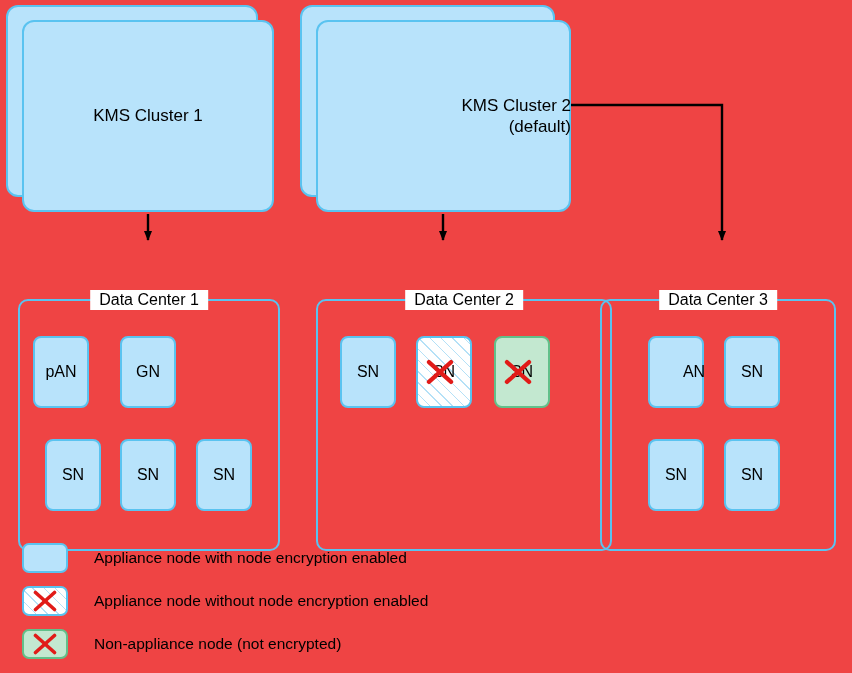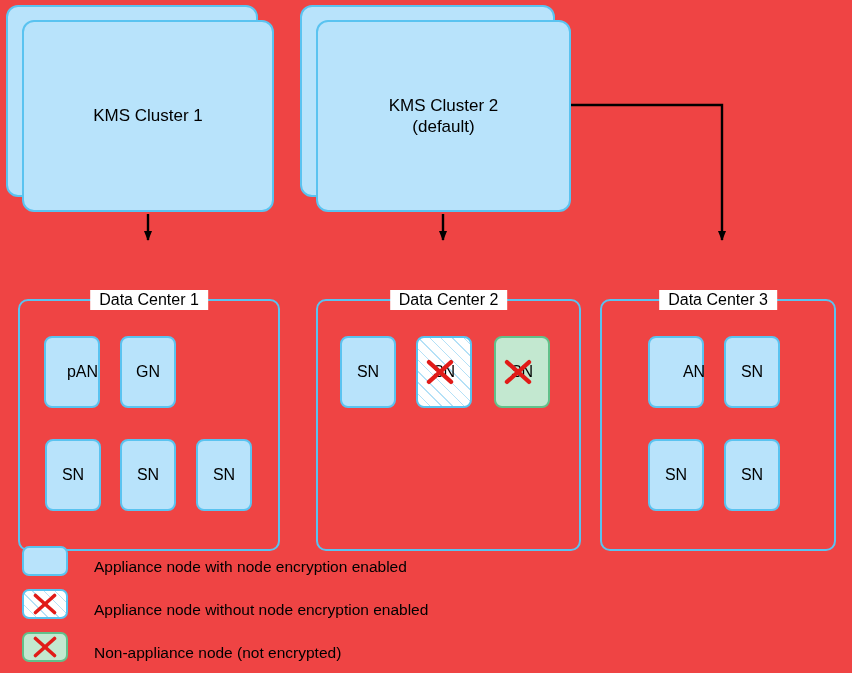--- a/index.html
+++ b/index.html
@@ -113,21 +113,21 @@
     position: absolute;
     left: 0; top: 0;
     width: 852px; height: 673px;
     pointer-events: none;
   }
 
   
   .legend { position: absolute; left: 22px; top: 540px; }
   .legend-row {
     display: flex;
-    align-items: flex-end;
+    align-items: center;
     height: 36px;
     margin-bottom: 7px;
   }
   .legend-swatch {
     position: relative;
     width: 46px;
     height: 30px;
     box-sizing: border-box;
     border: 2px solid #5ac3f0;
     border-radius: 7px;
@@ -181,45 +181,45 @@
     <div class="cluster-card front" style="width: 252px; height: 192px;"></div>
     <div class="cluster-label" style="width: 252px; height: 192px;">
       <span>KMS Cluster 1</span>
       <span></span>
     </div>
   </div>
 
   <div class="cluster-stack" id="cluster-1" style="left: 300px; top: 5px; width: 271px; height: 207px;">
     <div class="cluster-card back" style="width: 255px; height: 192px;"></div>
     <div class="cluster-card front" style="width: 255px; height: 192px;"></div>
-    <div class="cluster-label" style="width: 255px; height: 192px;">
+    <div class="cluster-label" style="width: 255px; height: 192px; align-items: flex-end;">
       <span>KMS Cluster 2</span>
       <span>(default)</span>
     </div>
   </div>
 
   <div class="datacenter" id="dc-0" style="left: 18px; top: 267px; width: 262px; height: 252px;">
     <div class="dc-title">Data Center 1</div>
-  <div class="node" style="left: 24px; top: 35px; justify-content: flex-end;">
+  <div class="node" style="left: 13px; top: 35px;">
         <span class="node-text">pAN</span>
       </div>
       <div class="node" style="left: 100px; top: 35px; justify-content: center;">
         <span class="node-text">GN</span>
       </div>
       <div class="node" style="left: 25px; top: 138px;">
         <span class="node-text">SN</span>
       </div>
       <div class="node" style="left: 100px; top: 138px;">
         <span class="node-text">SN</span>
       </div>
       <div class="node" style="left: 176px; top: 138px;">
         <span class="node-text">SN</span>
       </div>
     </div>
-  <div class="datacenter" id="dc-1" style="left: 316px; top: 267px; width: 265px; height: 252px;">
+  <div class="datacenter" id="dc-1" style="left: 316px; top: 267px; width: 296px; height: 252px;">
     <div class="dc-title">Data Center 2</div>
   <div class="node" style="left: 22px; top: 35px;">
         <span class="node-text">SN</span>
       </div>
       <div class="node hatched" style="left: 98px; top: 35px;">
         <span class="node-text">SN</span>
         <svg class="node-x" viewBox="0 0 24 22" xmlns="http://www.w3.org/2000/svg">
           <line x1="2.5" y1="2.5" x2="21.5" y2="19.5" stroke="#e11b18" stroke-width="3.6" stroke-linecap="round"></line>
           <line x1="21.5" y1="2.5" x2="2.5" y2="19.5" stroke="#e11b18" stroke-width="3.6" stroke-linecap="round"></line>
         </svg>

